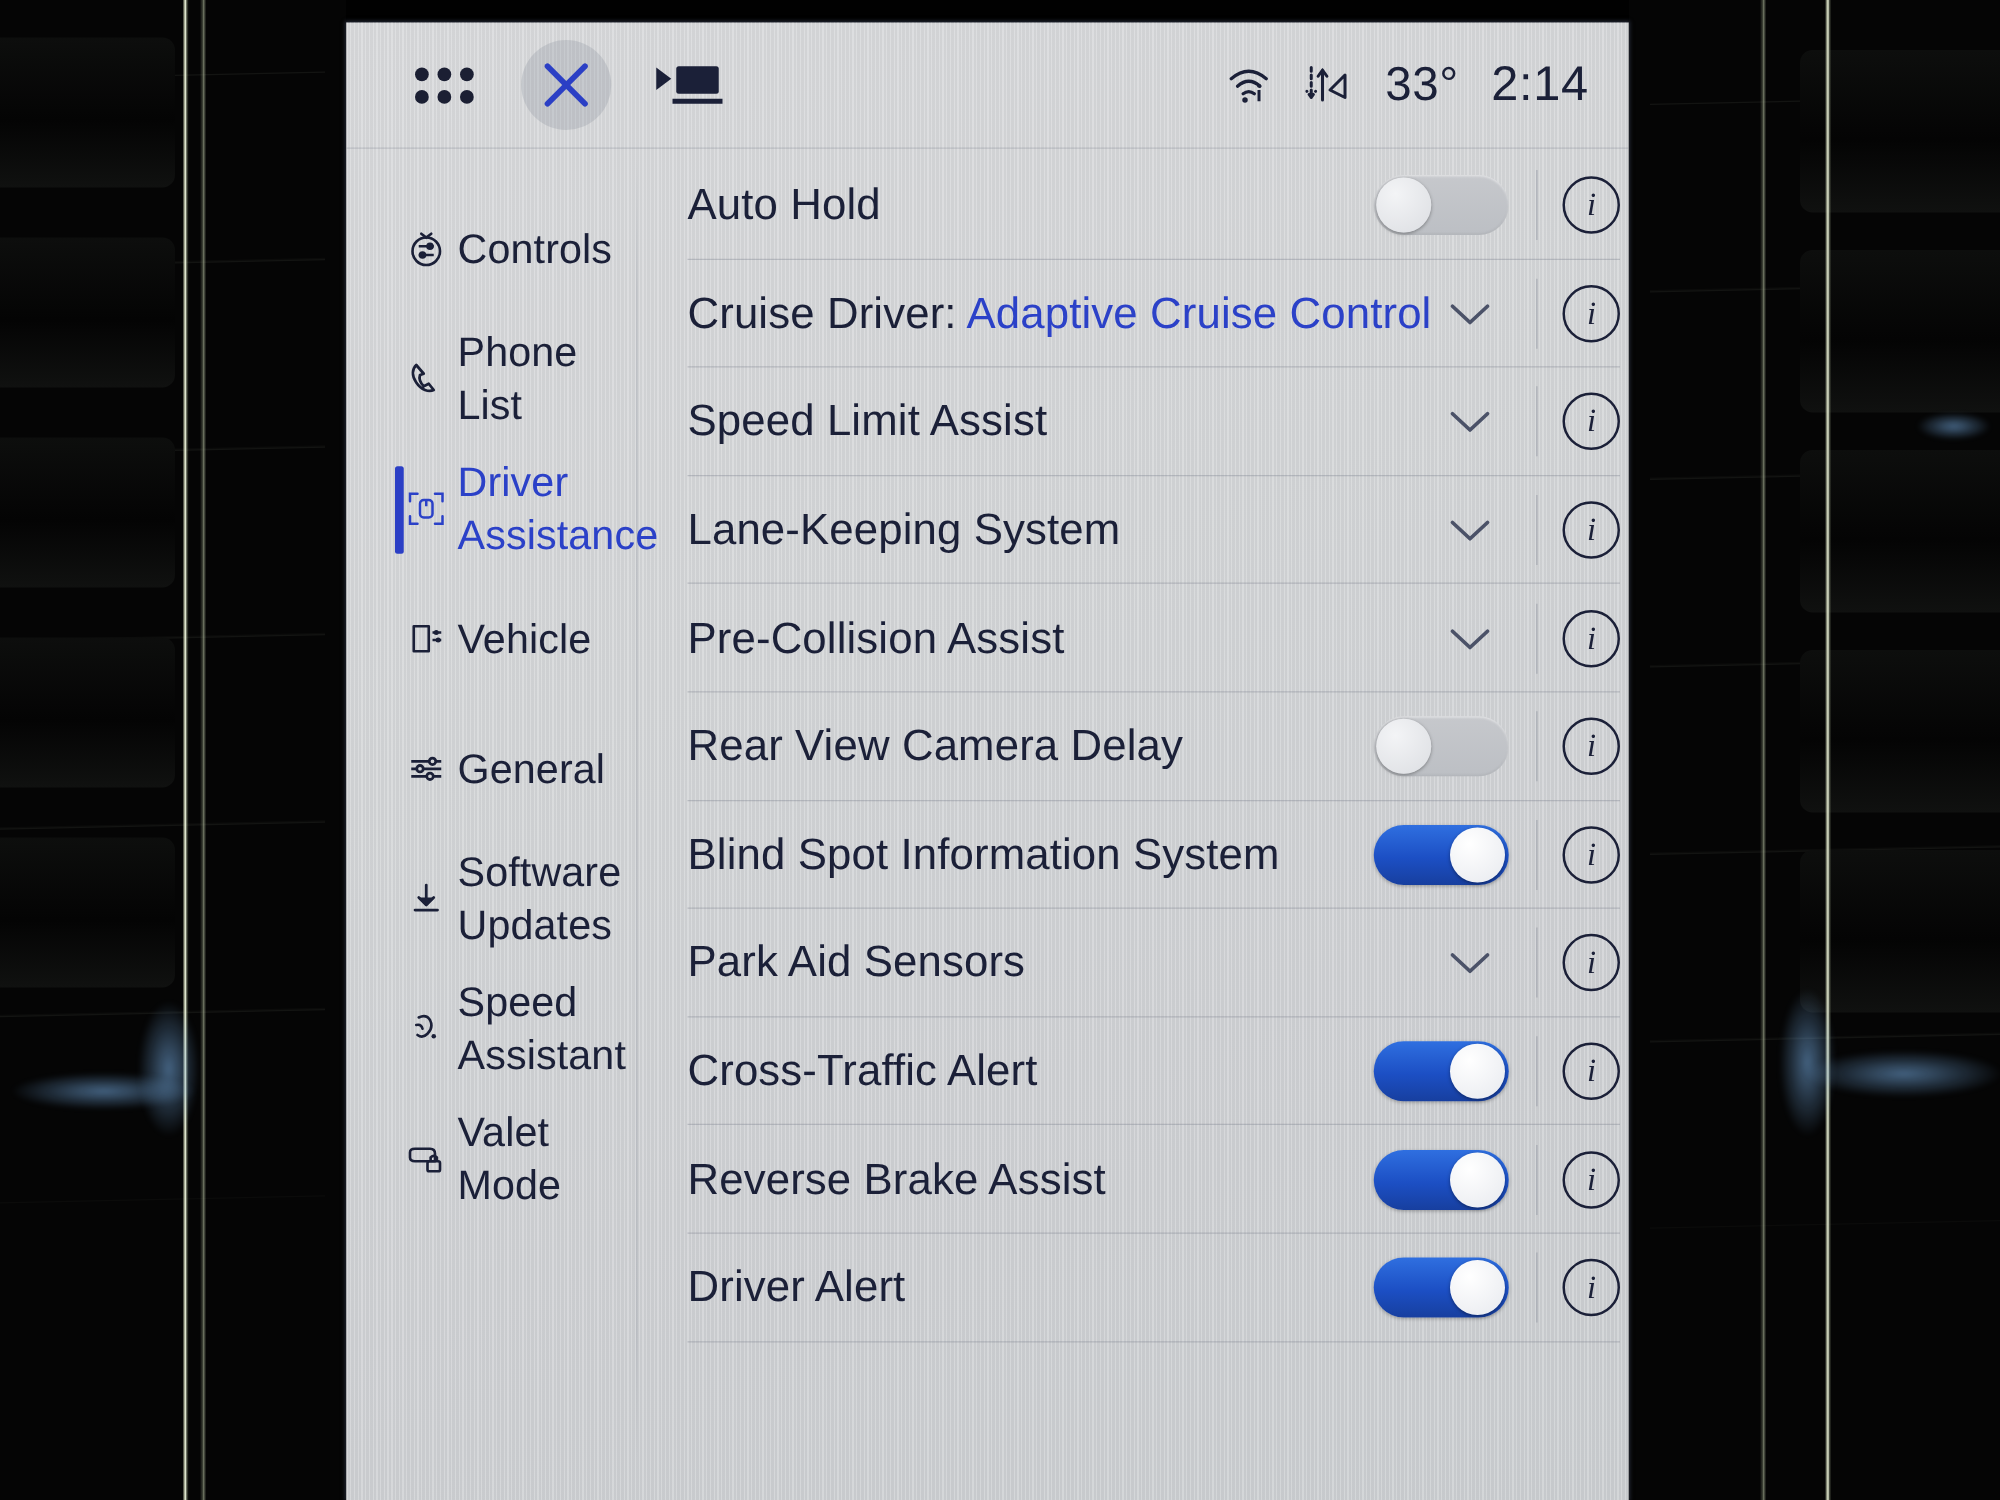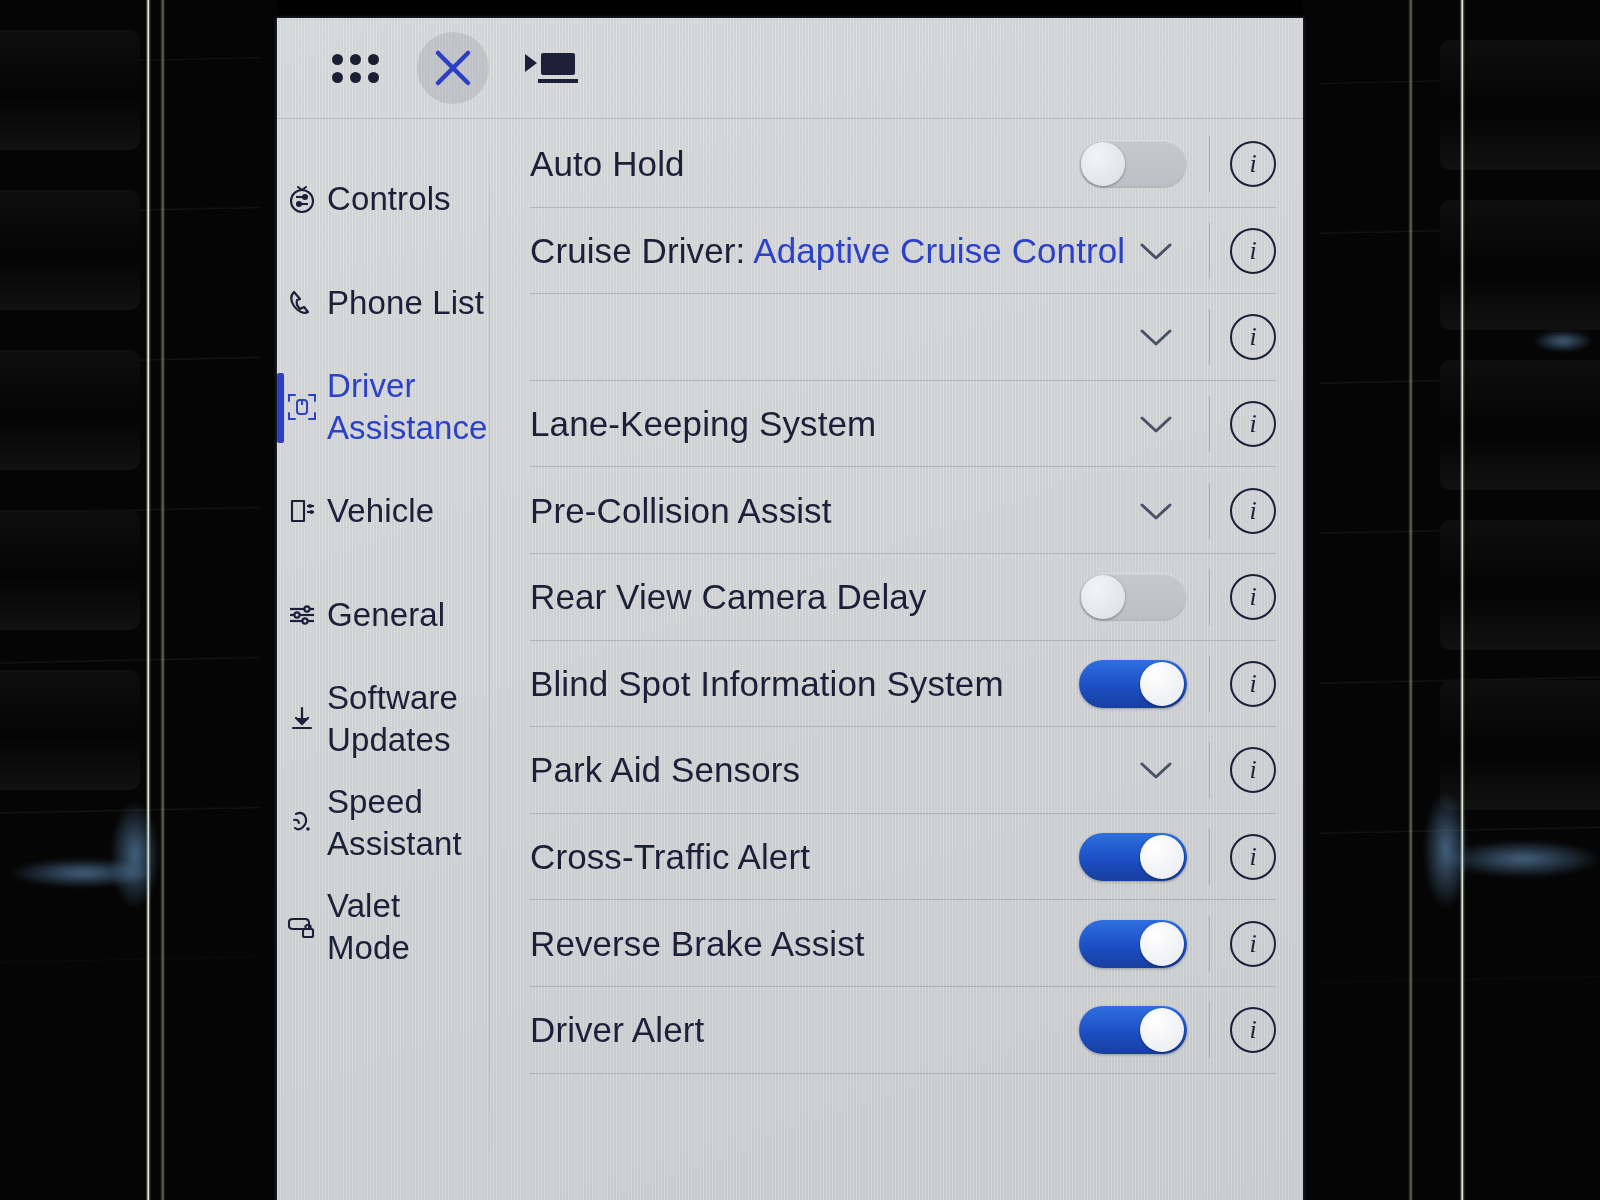--- a/index.html
+++ b/index.html
@@ -89,22 +89,23 @@
   }
   .sb-time {
     font-size:39px; color:#1b2038; letter-spacing:.5px;
   }
 
   
   #content { display:flex; height:1081px; position:relative; }
 
   
   #sidebar {
-    width:213px; position:relative; flex:none;
+    width:233px; position:relative; flex:none;
     padding-top:28px;
+    padding-left:39px;
   }
   #sidebar::after {
     content:""; position:absolute; top:8px; right:0; width:1px; height:1040px;
     background:linear-gradient(180deg, rgba(130,136,150,0), rgba(130,136,150,.30) 10%, rgba(130,136,150,.30) 90%, rgba(130,136,150,0));
   }
   .nav-item {
     position:relative;
     display:flex; align-items:center; gap:8px;
     height:104px;
     padding-left:8px;
@@ -245,20 +246,37 @@
           </svg>
         </div>
         <div class="icon-btn" style="margin-left:26px;">
           <svg width="56" height="40" viewBox="0 0 56 40">
             <path d="M2 6 L14 15 L2 24 Z" fill="#1b2038"></path>
             <rect x="18" y="5" width="34" height="22" rx="2" fill="#1b2038"></rect>
             <rect x="15" y="31" width="40" height="4" fill="#1b2038"></rect>
           </svg>
         </div>
       </div>
+      <div class="sb-right">
+        <svg width="34" height="34" viewBox="0 0 34 34">
+          <path d="M3 12 Q17 0 31 12" fill="none" stroke="#1b2038" stroke-width="2.6" stroke-linecap="round"></path>
+          <path d="M8 18 Q17 10 26 18" fill="none" stroke="#1b2038" stroke-width="2.6" stroke-linecap="round"></path>
+          <path d="M12.5 24 Q17 20.5 21.5 24" fill="none" stroke="#1b2038" stroke-width="2.6" stroke-linecap="round"></path>
+          <circle cx="14" cy="29" r="2.2" fill="#1b2038"></circle>
+          <rect x="24" y="21" width="2.4" height="9" fill="#1b2038"></rect>
+          <circle cx="25.2" cy="17.5" r="1.6" fill="#1b2038"></circle>
+        </svg>
+        <svg width="40" height="36" viewBox="0 0 40 36">
+          <path d="M7 4 L7 28 M7 28 L3.5 23 M7 28 L10.5 23" fill="none" stroke="#1b2038" stroke-width="2.4" stroke-linecap="round" stroke-dasharray="3 3"></path>
+          <path d="M16 30 L16 6 M16 6 L12.5 11 M16 6 L19.5 11" fill="none" stroke="#1b2038" stroke-width="2.4" stroke-linecap="round"></path>
+          <path d="M34 10 L34 28 L22 22 Z" fill="none" stroke="#1b2038" stroke-width="2.4" stroke-linejoin="round"></path>
+        </svg>
+        <span class="sb-temp">33°</span>
+        <span class="sb-time">2:14</span>
+      </div>
     </div>
 
     <div id="content">
 
       <nav id="sidebar">
 
         <div class="nav-item">
           <span class="nav-ico">
             <svg width="34" height="34" viewBox="0 0 34 34" fill="none" stroke="#1b2038" stroke-width="2.1">
               <circle cx="17" cy="19" r="11"></circle>
@@ -382,20 +400,21 @@
               <svg width="40" height="24" viewBox="0 0 40 24" fill="none" stroke="#4b5268" stroke-width="3">
                   <path d="M6 6 L20 19 L34 6" stroke-linecap="round" stroke-linejoin="round"></path>
                 </svg>
             </span>
             <span class="info-sep"></span>
             <span class="info-btn">i</span>
           </span>
         </div>
 
         <div class="row">
+          <span class="row-label">Speed Limit Assist</span>
           <span class="row-ctl">
             <span class="chev">
               <svg width="40" height="24" viewBox="0 0 40 24" fill="none" stroke="#4b5268" stroke-width="3">
                   <path d="M6 6 L20 19 L34 6" stroke-linecap="round" stroke-linejoin="round"></path>
                 </svg>
             </span>
             <span class="info-sep"></span>
             <span class="info-btn">i</span>
           </span>
         </div>

